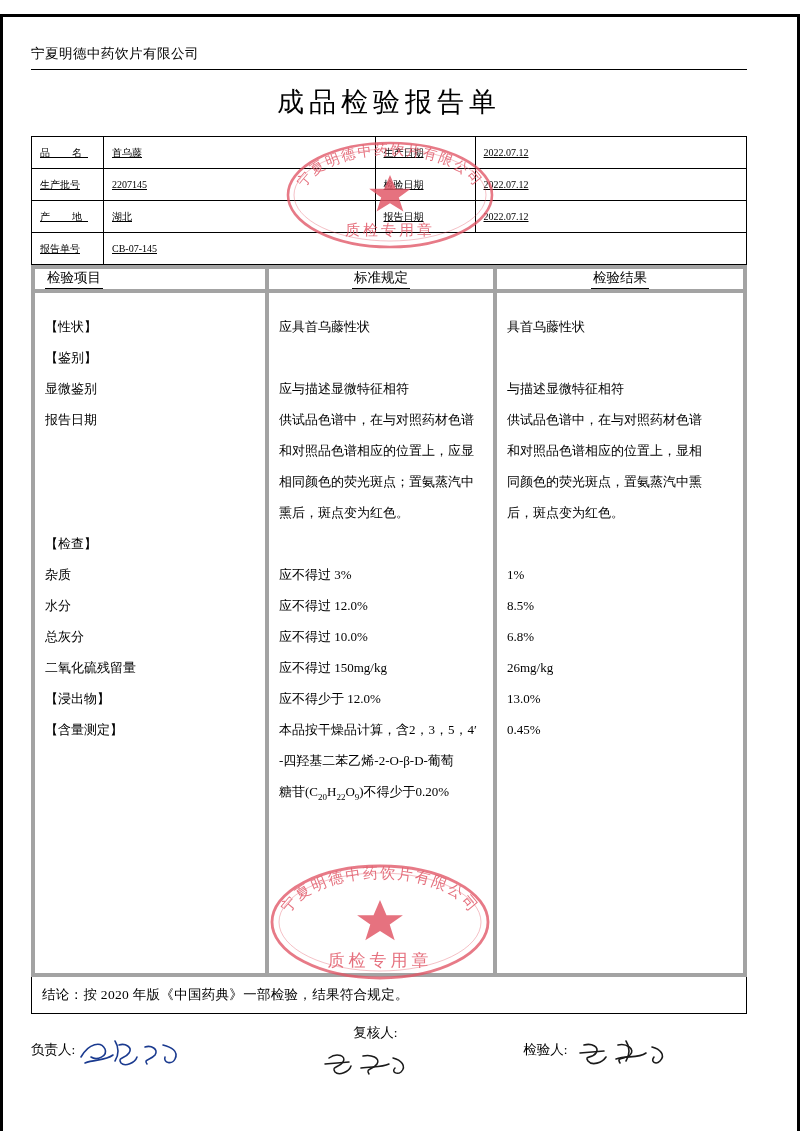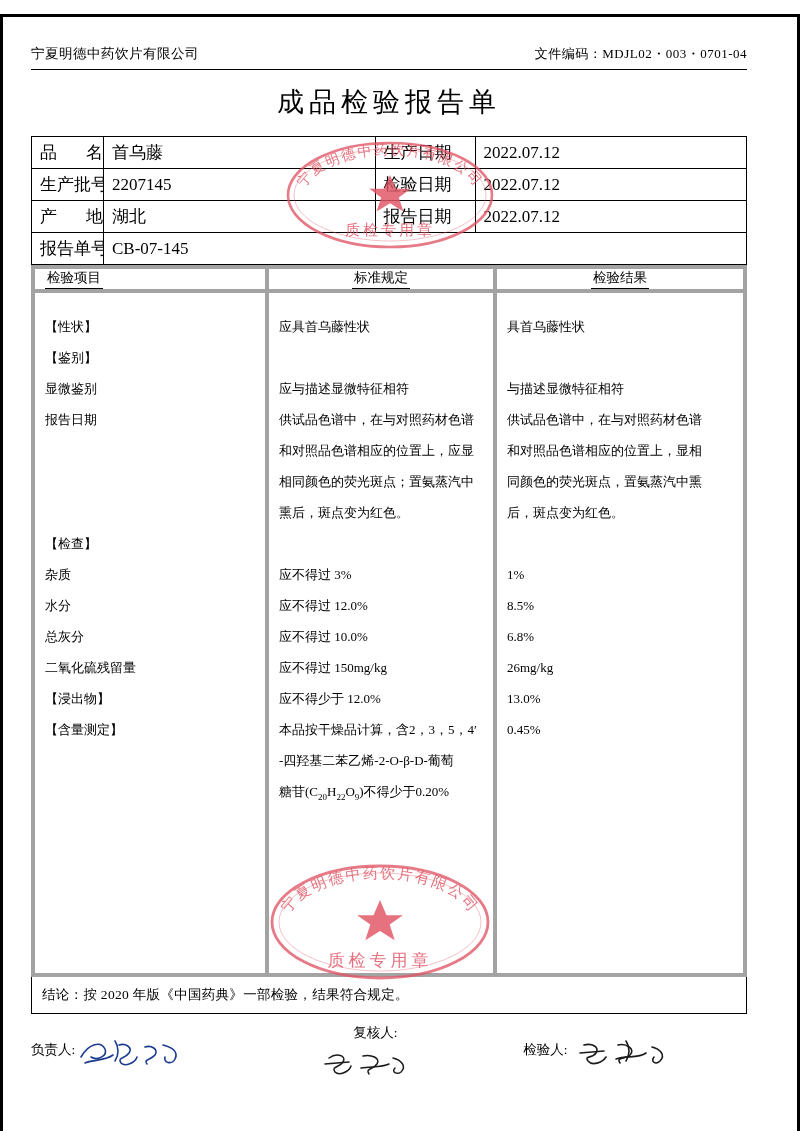--- a/index.html
+++ b/index.html
@@ -50,21 +50,22 @@
     font-size: 27px;
     font-weight: normal;
     letter-spacing: 5px;
     margin: 14px 0 16px 0;
     font-family: "Liberation Serif", "DejaVu Serif", serif;
   }
   table.meta {
     width: 100%;
     border-collapse: collapse;
     table-layout: fixed;
-    font-size: 17px;
+    font-size: 10px;
+    text-decoration: underline;
   }
   table.meta td {
     border: 1px solid #000;
     height: 31px;
     padding: 0 8px;
     vertical-align: middle;
     white-space: nowrap;
     overflow: hidden;
   }
   .lbl {
@@ -163,21 +164,20 @@
   .stamp svg { display: block; }
 </style>
 </head>
 <body>
 
 <div class="page">
   <div class="inner">
 
     <div class="hdr">
       <div class="hdr-left">宁夏明德中药饮片有限公司</div>
-      <div class="hdr-right">文件编码：MDJL02・003・0701-04</div>
     </div>
     <div class="rule"></div>
 
     <div class="title">成品检验报告单</div>
 
     <table class="meta">
       <colgroup>
         <col class="meta-col-a">
           <col>
           <col class="meta-col-c">

